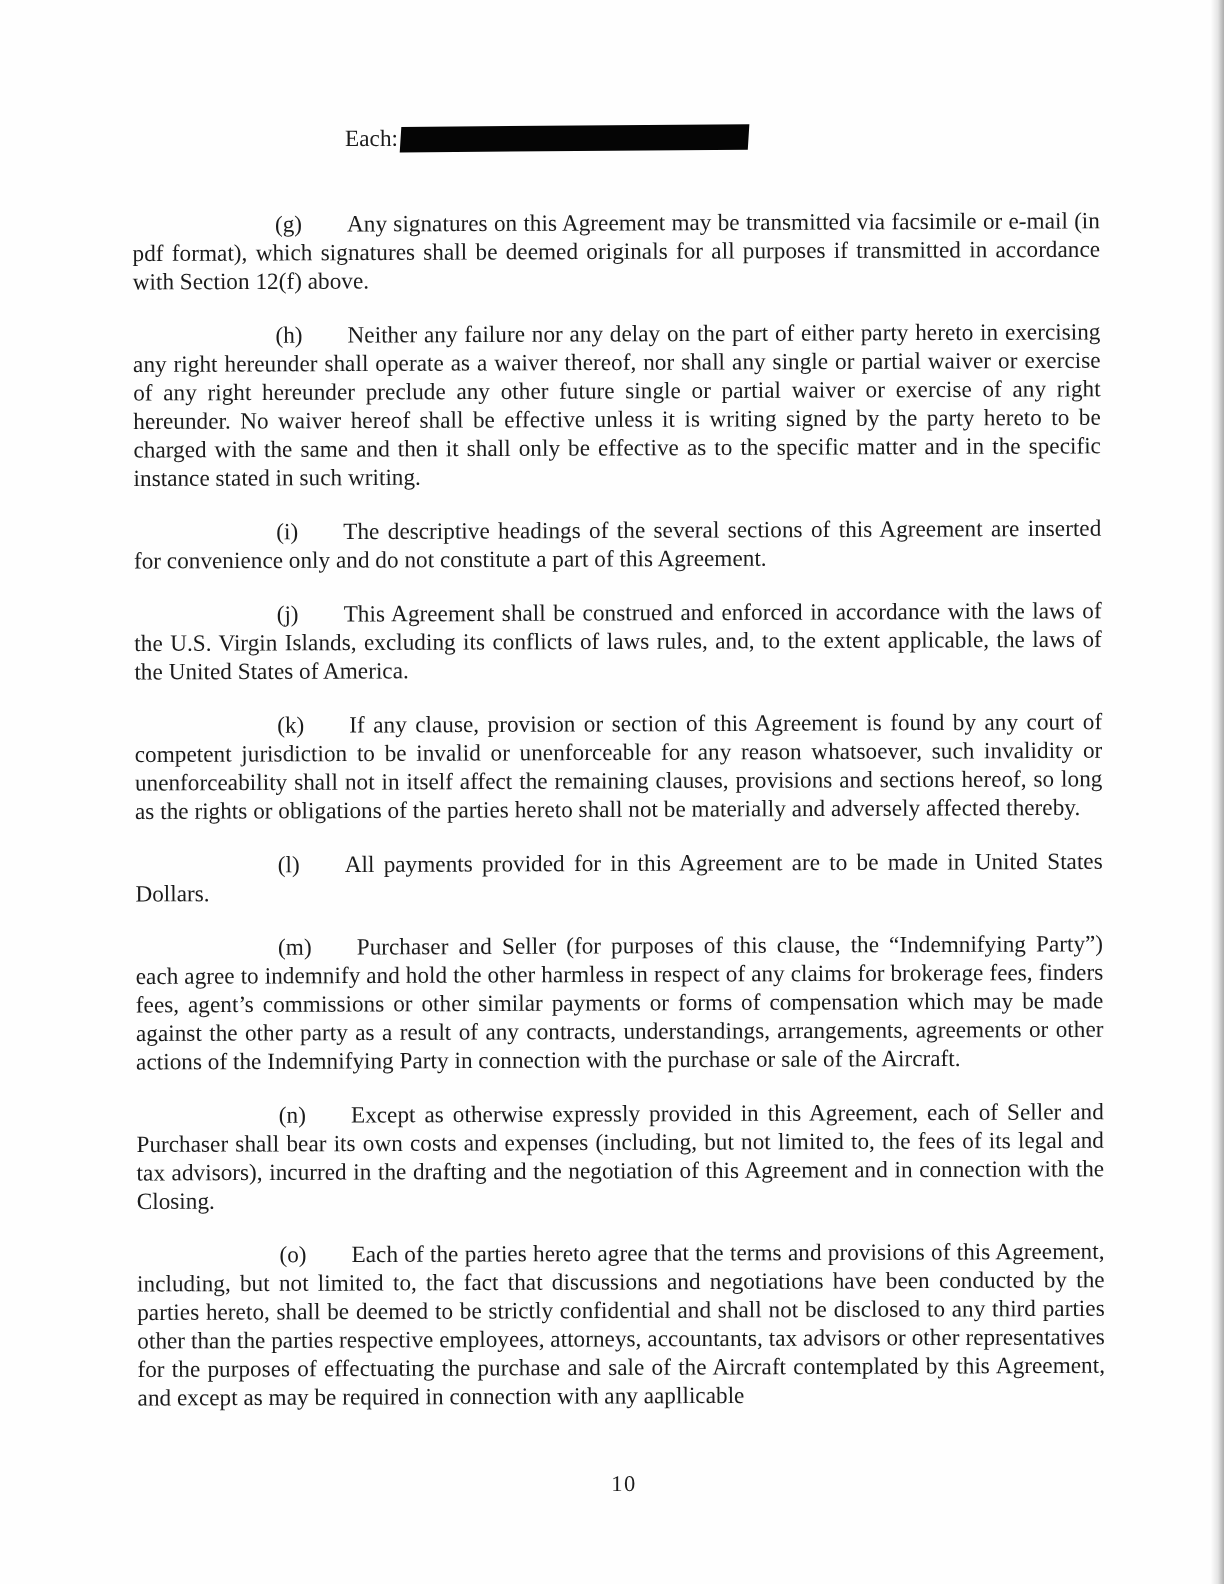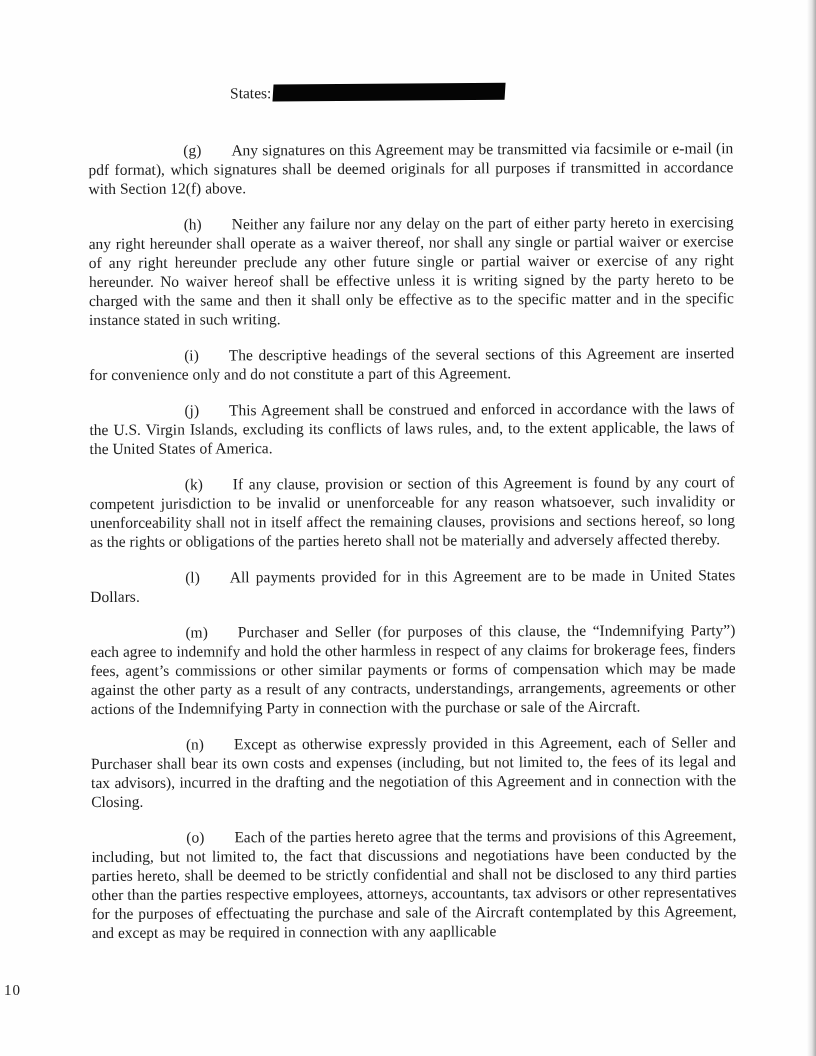--- a/index.html
+++ b/index.html
@@ -64,36 +64,37 @@
   }
   .para .tab {
     display: inline-block;
     width: 30px;
   }
   .para .bold {
     font-weight: normal;
   }
   .page-number {
     position: absolute;
-    left: 4px;
+    left: 16px;
     right: 0;
     top: 982px;
+    text-align: center;
     font-size: 15px;
     letter-spacing: 1px;
   }
 </style>
 </head>
 <body>
 
 <div class="page">
 
   <div class="content">
 
     <div class="email-line">
-      <span class="email-label">States:</span>
+      <span class="email-label">Each:</span>
       <span class="redaction-bar"></span>
     </div>
 
     <p class="para"><span>(g)</span><span class="tab"></span><span>Any signatures on this Agreement may be transmitted via facsimile or e-mail (in pdf format), which signatures shall be deemed originals for all purposes if transmitted in accordance with Section 12(f) above.</span><span class="bold"></span><span></span></p>
 
     <p class="para"><span>(h)</span><span class="tab"></span><span>Neither any failure nor any delay on the part of either party hereto in exercising any right hereunder shall operate as a waiver thereof, nor shall any single or partial waiver or exercise of any right hereunder preclude any other future single or partial waiver or exercise of any right hereunder.  No waiver hereof shall be effective unless it is writing signed by the party hereto to be charged with the same and then it shall only be effective as to the specific matter and in the specific instance stated in such writing.</span><span class="bold"></span><span></span></p>
 
     <p class="para"><span>(i)</span><span class="tab"></span><span>The descriptive headings of the several sections of this Agreement are inserted for convenience only and do not constitute a part of this Agreement.</span><span class="bold"></span><span></span></p>
 
     <p class="para"><span>(j)</span><span class="tab"></span><span>This Agreement shall be construed and enforced in accordance with the laws of the U.S. Virgin Islands, excluding its conflicts of laws rules, and, to the extent applicable, the laws of the United States of America.</span><span class="bold"></span><span></span></p>

